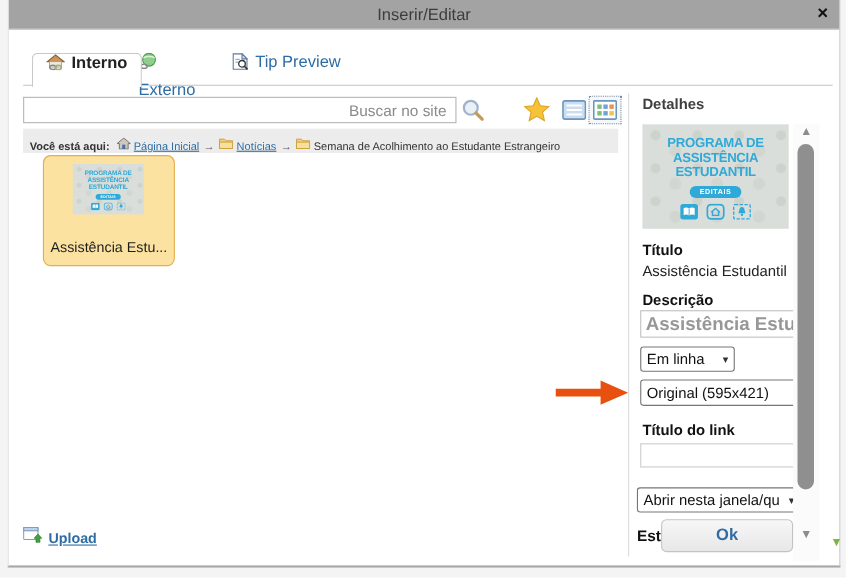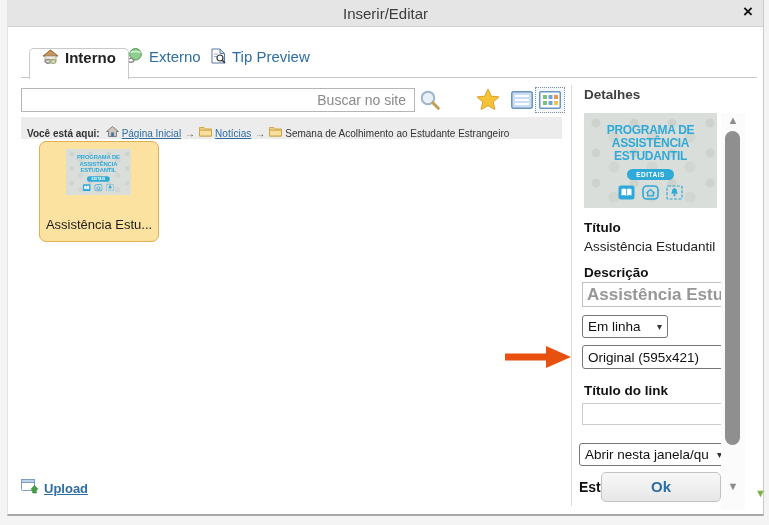--- a/index.html
+++ b/index.html
@@ -12,40 +12,40 @@
   .dialog {
     position:absolute; left:7px; top:0; width:755px; height:514px;
     background:#fff;
     border-right:1px solid #c9c9c9;
     border-left:1px solid #e3e3e3;
     border-bottom:2px solid #a8a8a8;
   }
   
   .titlebar {
     position:absolute; left:0; top:0; right:0; height:26px;
-    background:#e5e5e5; border-bottom:1px solid #d2d2d2;
+    background:#a3a3a3; border-bottom:1px solid #d2d2d2;
   }
   .titlebar .title {
     position:absolute; left:0; right:0; top:5px; text-align:center;
     font-size:15px; color:#3c3c3c;
   }
   .close-btn {
     position:absolute; right:6px; top:2px; width:18px; height:20px;
     font-size:17px; font-weight:bold; color:#111; text-align:center;
     line-height:20px; cursor:pointer;
   }
   
   .tab-underline { position:absolute; left:13px; top:77px; width:736px; border-top:1px solid #c9c9c9; }
   .tab { position:absolute; top:48px; height:29px; display:flex; align-items:flex-start; gap:6px; font-size:15px; cursor:pointer; }
   .tab.active {
     height:30px; padding:0 12px; background:#fff; border:1px solid #c9c9c9; border-bottom:none;
     border-radius:5px 5px 0 0; font-weight:bold; color:#222; z-index:2;
   }
   .tab.plain { color:#2e6da4; }
-  .tab-externo { left:118px; }
+  .tab-externo { left:118px;flex-direction:column; }
   .tab-tip { left:203px; }
   .tab-interno { left:21px; }
   
   .search-input {
     position:absolute; left:13px; top:88px; width:376px; height:20px;
     border:1px solid #b5b5b5; font-size:14px; padding:1px 8px; color:#333;
     font-family:"Liberation Sans", sans-serif; outline:none;text-align:right;
   }
   .search-input::placeholder { color:#8a8a8a; }
   .icon-abs { position:absolute; }

